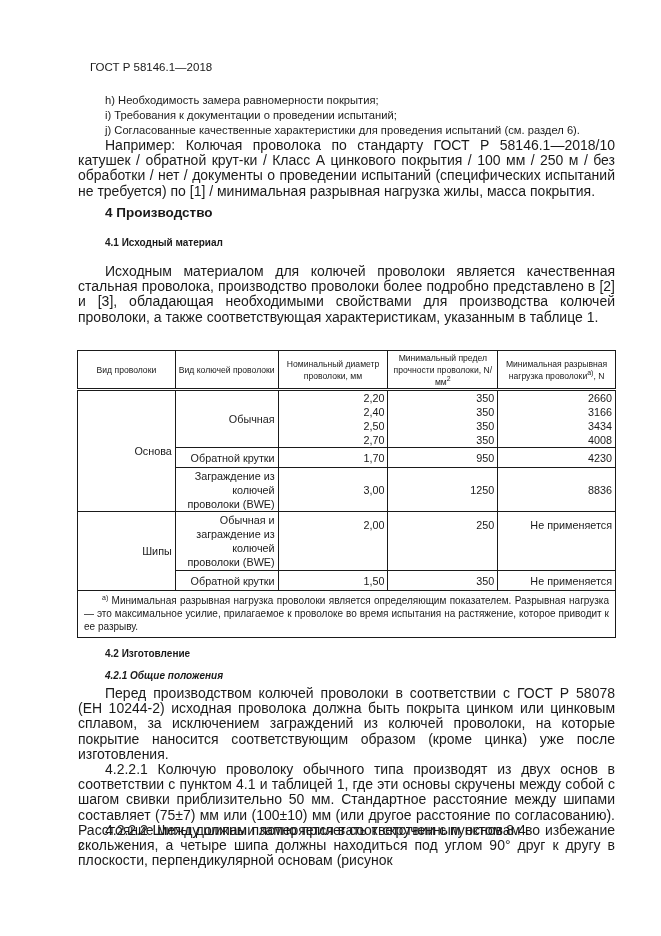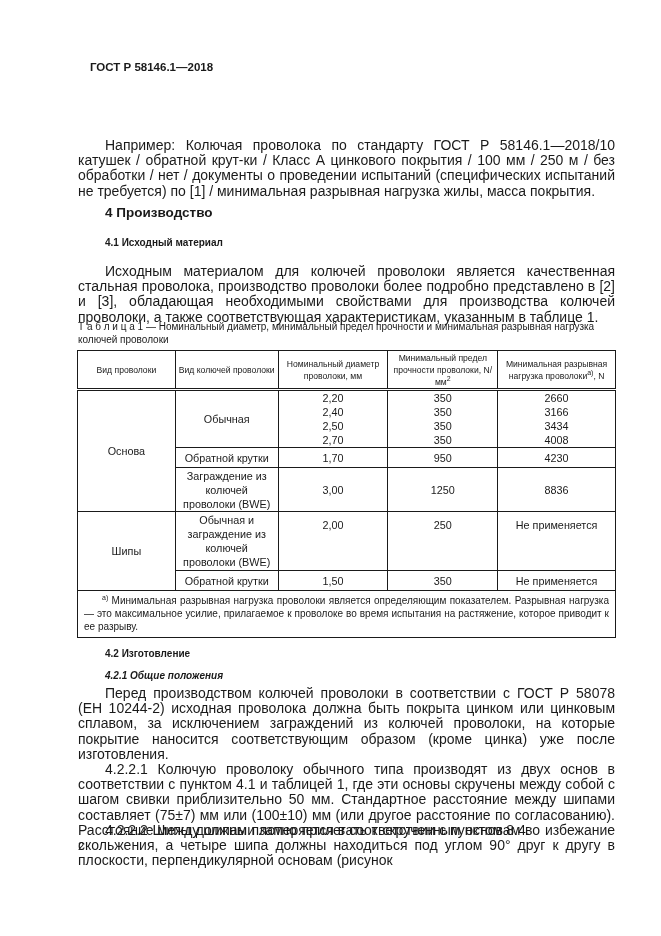--- a/index.html
+++ b/index.html
@@ -1,51 +1,55 @@
 <!DOCTYPE html>
 <html><head>
 <meta charset="utf-8">
 <style>
   html, body { margin: 0; padding: 0; background: #ffffff; }
   body { width: 661px; height: 936px; position: relative; overflow: hidden;
          font-family: "Liberation Sans", sans-serif; color: #1a1a1a; }
   .page { position: absolute; left: 0; top: 0; width: 661px; height: 936px; }
-  .hdr { position: absolute; left: 78px; top: 61px; font-size: 11.5px; font-weight: bold; padding-left: 12px; }
+  .hdr { position: absolute; left: 78px; top: 61px; font-size: 11.5px; font-weight: normal; padding-left: 12px; }
   .p { position: absolute; left: 78px; width: 537px; font-size: 14px; line-height: 15.2px; text-align: justify; }
   .ind { text-indent: 27px; }
   .list { position: absolute; left: 105px; font-size: 11.2px; line-height: 15.2px; }
   .list div { white-space: nowrap; }
   .h1 { position: absolute; left: 105px; top: 205px; font-size: 13.5px; font-weight: bold; }
   .h2 { position: absolute; left: 105px; font-size: 10px; font-weight: bold; }
   .cap { position: absolute; left: 78px; top: 320px; width: 537px; font-size: 10px; line-height: 13px; }
   table.t { position: absolute; left: 77px; top: 350px; width: 539px; border-collapse: collapse; font-size: 10.8px; }
   table.t td, table.t th { border: 1px solid #1a1a1a; text-align: center; vertical-align: middle; padding: 0 3px; font-weight: normal; }
   table.t th { font-size: 8.6px; line-height: 12px; height: 37px; border-bottom: 3px double #1a1a1a; }
-  table.t td { line-height: 14px; }
+  table.t td { line-height: 14px; text-align: right; }
   table.t td.fn { text-align: justify; font-size: 10px; line-height: 13px; padding: 3px 6px 4px 6px; }
   .fn-ind { text-indent: 18px; }
   sup { font-size: 7px; line-height: 0; }
   .pn { position: absolute; left: 78px; top: 840px; font-size: 11.2px; }
 </style>
 </head>
 <body>
 
 <div class="page">
 
   <div class="hdr">ГОСТ Р 58146.1—2018</div>
 
+  <div class="list" style="top:93px;">
+    <div>h)  Необходимость замера равномерности покрытия;</div>
+    <div>i)  Требования к документации о проведении испытаний;</div>
+    <div>j)  Согласованные качественные характеристики для проведения испытаний (см. раздел 6).</div>
+  </div>
 
   <div class="p ind" style="top:138px;">Например: Колючая проволока по стандарту ГОСТ Р 58146.1—2018/10 катушек / обратной крут-ки / Класс А цинкового покрытия / 100 мм / 250 м / без обработки / нет / документы о проведении испытаний (специфических испытаний не требуется) по [1] / минимальная разрывная нагрузка жилы, масса покрытия.</div>
 
   <div class="h1">4 Производство</div>
 
   <div class="h2" style="top:237px;">4.1 Исходный материал</div>
   <div class="p ind" style="top:254px;margin-top:10px;">Исходным материалом для колючей проволоки является качественная стальная проволока, производство проволоки более подробно представлено в [2] и [3], обладающая необходимыми свойствами для  производства колючей проволоки, а также соответствующая характеристикам, указанным в таблице 1.</div>
 
-  <div class="cap">Т а б л и ц а  1 — Номинальный диаметр, минимальный предел прочности и минимальная разрывная нагрузка колючей проволоки</div>
 
   <table class="t">
     <colgroup>
       <col style="width:98px">
         <col style="width:103px">
         <col style="width:110px">
         <col style="width:110px">
         <col style="width:118px">
     </colgroup>
     <tbody>

